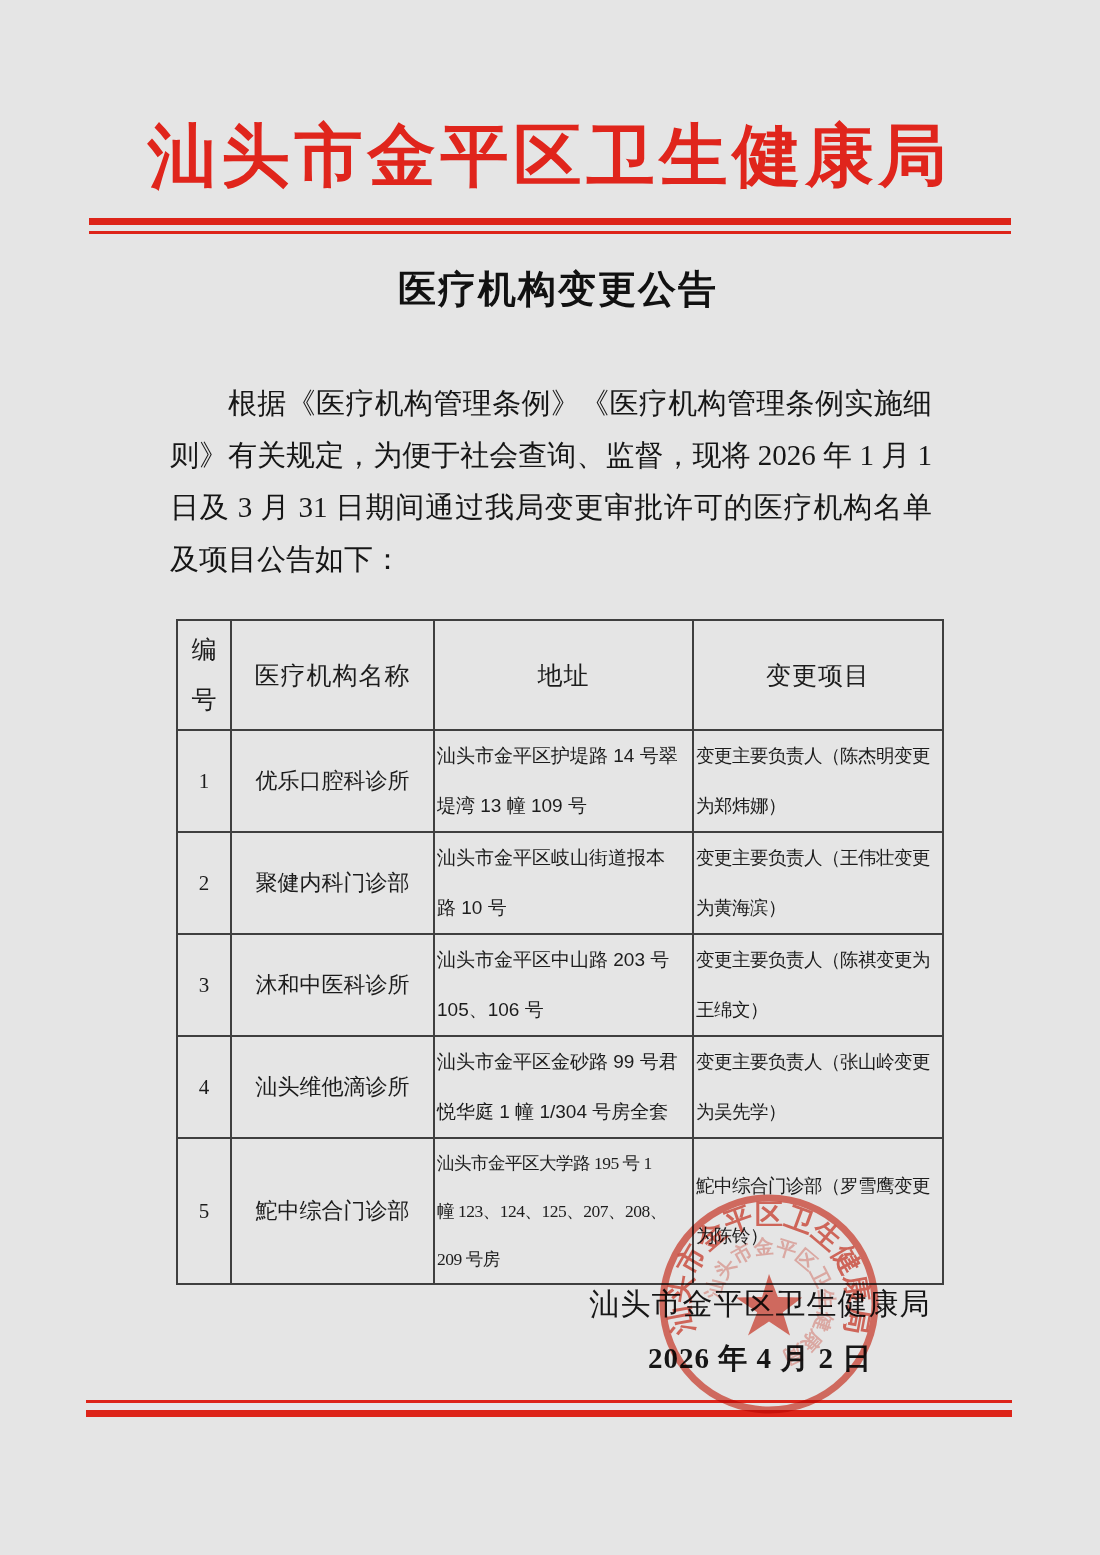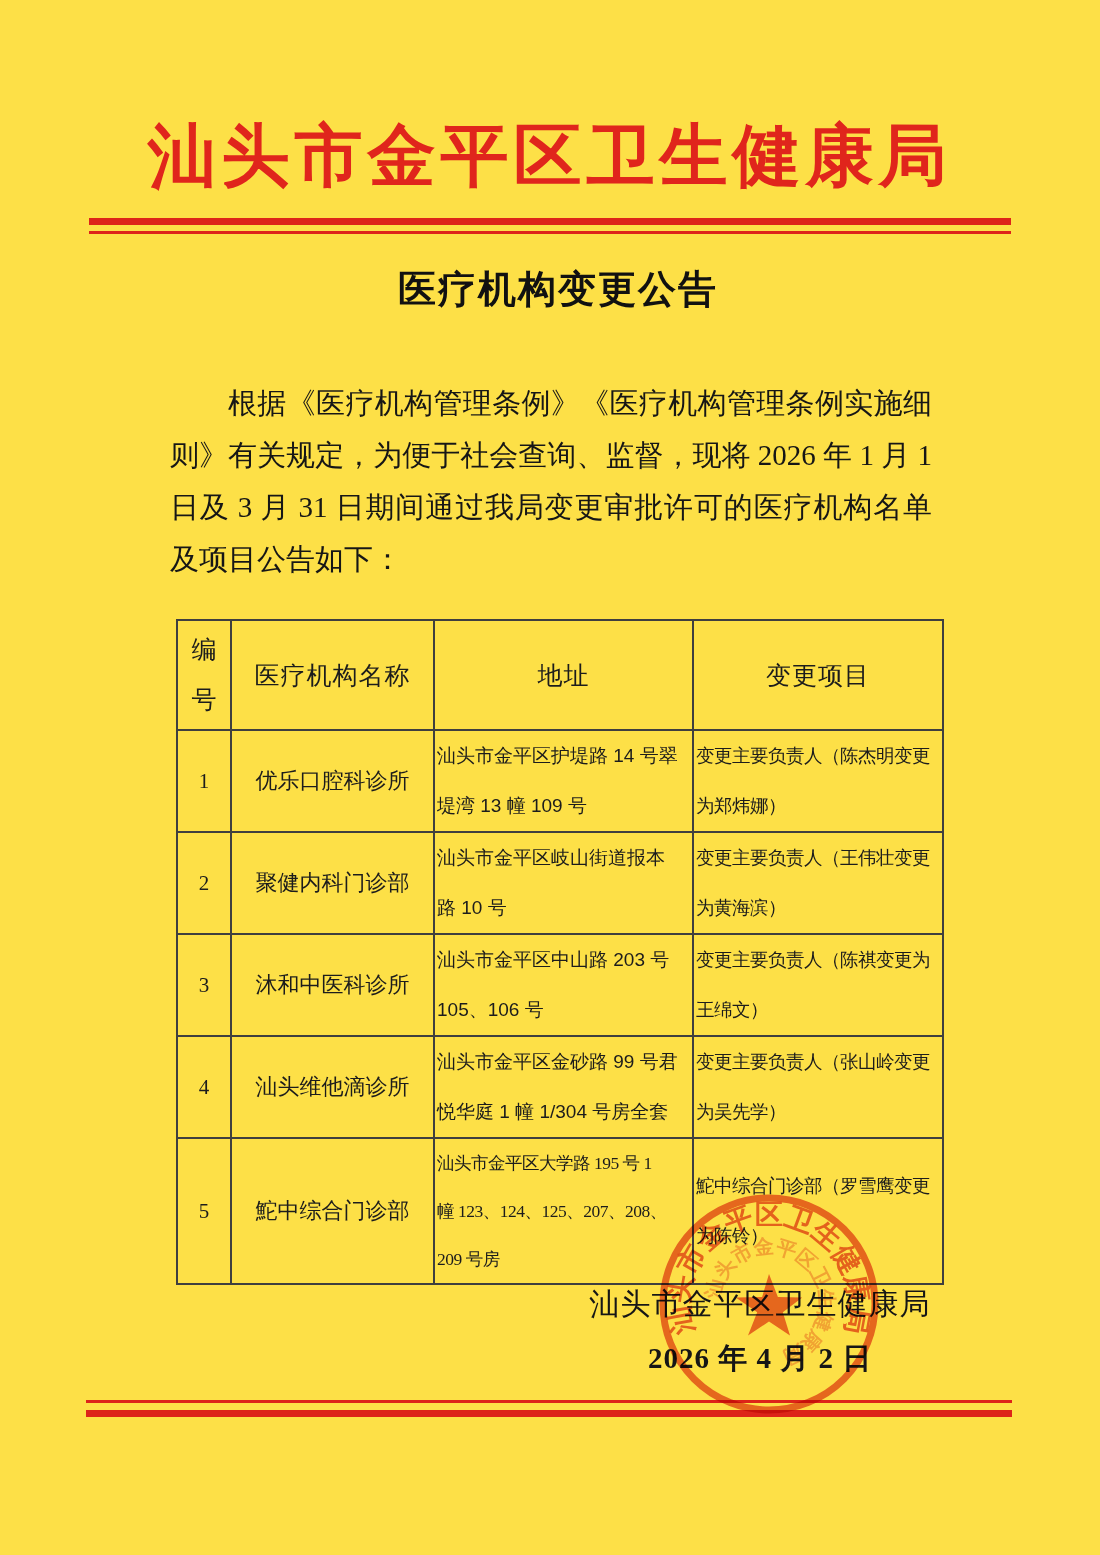--- a/index.html
+++ b/index.html
@@ -6,21 +6,21 @@
     --red:#e0251c;
     --rule-red:#dd2419;
     --stamp:#de4534;
     --ink:#1c1c1c;
     --border:#3f3f3f;
   }
   html,body{margin:0;padding:0;background:#ffffff;}
   .page{
     position:relative;
     width:1100px;height:1555px;
-    background:#fde047;
+    background:#e5e5e5;
     font-family:"Liberation Serif", serif;
     color:var(--ink);
     overflow:hidden;
   }
   .header-title{
     padding-top:120px;
     text-align:center;
     font-size:68px;
     line-height:1.06;
     font-weight:900;

